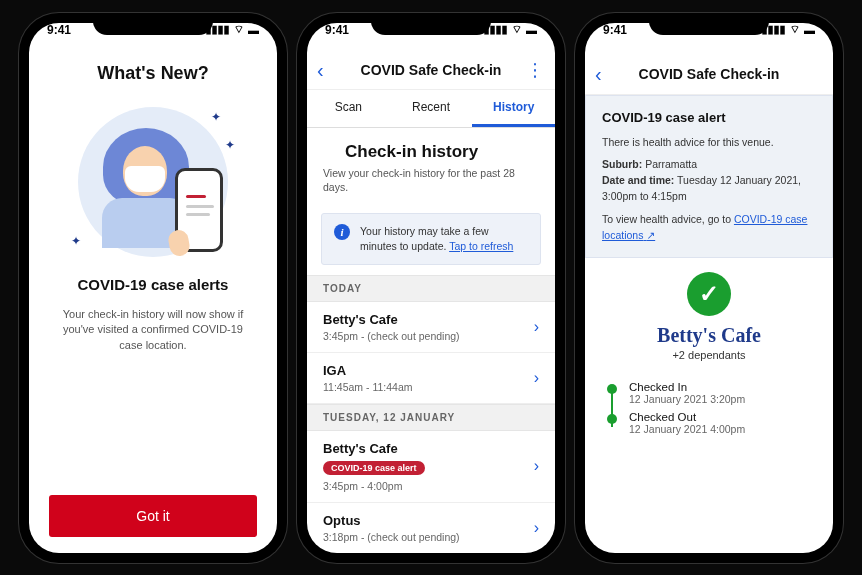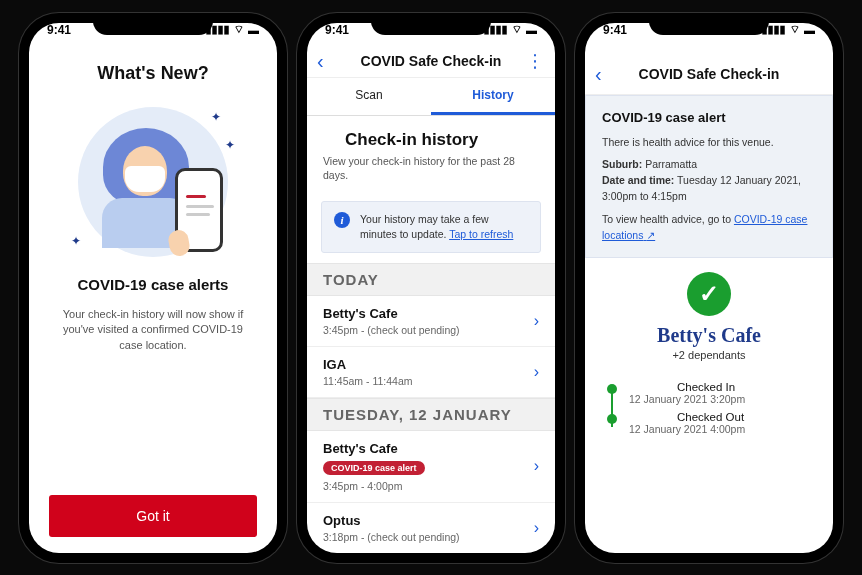--- a/index.html
+++ b/index.html
@@ -81,41 +81,41 @@
   .tabs { display:flex; border-bottom:1px solid #ddd;}
   .tab { flex:1; text-align:center; padding:10px 0; font-size:12px; color:#222; font-weight:400;}
   .tab.active { color:#1f5bd8; font-weight:700; border-bottom:3px solid #1f5bd8;}
   .p2-head { padding:14px 16px 8px;}
   .p2-h1 { font-size:17px; font-weight:800; color:#111; margin-bottom:4px;margin-left:22px;}
   .p2-sub { font-size:10.5px; color:#555; line-height:1.4;}
   .infobox { margin:10px 14px; background:#eef2f9; border:1px solid #dde3ef; border-radius:3px; padding:10px 12px; display:flex; gap:10px; align-items:flex-start;}
   .infobox .i { width:16px; height:16px; background:#1f5bd8; color:#fff; border-radius:50%; font-size:11px; font-weight:700; display:flex; align-items:center; justify-content:center; flex-shrink:0; font-style:italic; font-family:Georgia,serif;}
   .infobox .txt { font-size:10.5px; color:#333; line-height:1.4;}
   .infobox .txt a { color:#1f5bd8; text-decoration:underline;}
-  .section-h { background:#f1f1f1; padding:7px 16px; font-size:15px; font-weight:700; color:#666; letter-spacing:1px; border-top:1px solid #e5e5e5; border-bottom:1px solid #e5e5e5;}
+  .section-h { background:#f1f1f1; padding:7px 16px; font-size:10px; font-weight:700; color:#666; letter-spacing:1px; border-top:1px solid #e5e5e5; border-bottom:1px solid #e5e5e5;}
   .row { padding:10px 16px; border-bottom:1px solid #eee; display:flex; justify-content:space-between; align-items:center;}
   .row .l { display:flex; flex-direction:column; gap:3px;}
   .row .name { font-size:13px; font-weight:600; color:#111;}
   .row .time { font-size:10.5px; color:#666;}
   .row .chev { color:#1f5bd8; font-size:16px;}
   .alert-pill { display:inline-block; background:#c22034; color:#fff; font-size:9px; font-weight:600; padding:2px 8px; border-radius:10px; margin:2px 0;}
   
   .p3-box { background:#eef2f7; border:1px solid #dde3ef; padding:12px 16px 14px; font-size:10.5px; color:#333; line-height:1.55;}
   .p3-box h3 { font-size:13px; font-weight:700; color:#111; margin-bottom:6px;}
   .p3-box .field b { font-weight:700;}
   .p3-box .link { color:#1f5bd8; text-decoration:underline;}
   .p3-body { flex:1; padding:14px 16px; display:flex; flex-direction:column; align-items:center;}
   .check-circle { width:44px; height:44px; background:#1a9e2f; border-radius:50%; display:flex; align-items:center; justify-content:center; color:#fff; font-size:24px; font-weight:700; margin-bottom:8px;}
   .venue-name { font-size:20px; font-weight:600; color:#1f3a8a; font-family:Georgia,serif; margin-bottom:2px;}
   .deps { font-size:11px; color:#333; margin-bottom:20px;}
   .timeline { width:100%; padding:0 6px;}
   .tl-item { display:flex; gap:12px; align-items:flex-start; margin-bottom:6px; position:relative;}
   .tl-dot { width:10px; height:10px; background:#1a9e2f; border-radius:50%; margin-top:3px; flex-shrink:0; z-index:1;}
   .tl-line { position:absolute; left:4px; top:12px; width:2px; height:34px; background:#1a9e2f;}
-  .tl-txt .t1 { font-size:11.5px; color:#111; font-weight:500;margin-left:48px;}
+  .tl-txt .t1 { font-size:11.5px; color:#111; font-weight:500;}
   .tl-txt .t2 { font-size:10.5px; color:#666;}
 </style>
 </head>
 <body>
 
 <div class="phone">
   <div class="notch"></div>
   <div class="screen">
     <div class="statusbar">
       <span>9:41</span>
@@ -165,20 +165,21 @@
         <span>▬</span>
       </span>
     </div>
     <div class="navbar">
       <span class="back">‹</span>
       <span class="title">COVID Safe Check-in</span>
       <span class="more">⋮</span>
     </div>
     <div class="tabs">
       <div class="tab">Scan</div>
+      <div class="tab">Recent</div>
       <div class="tab active">History</div>
     </div>
     <div class="p2-head">
       <div class="p2-h1">Check-in history</div>
       <div class="p2-sub">View your check-in history for the past 28 days.</div>
     </div>
     <div class="infobox">
       <div class="i">i</div>
       <div class="txt">
         <span>Your history may take a few minutes to update. </span><a>Tap to refresh</a>

